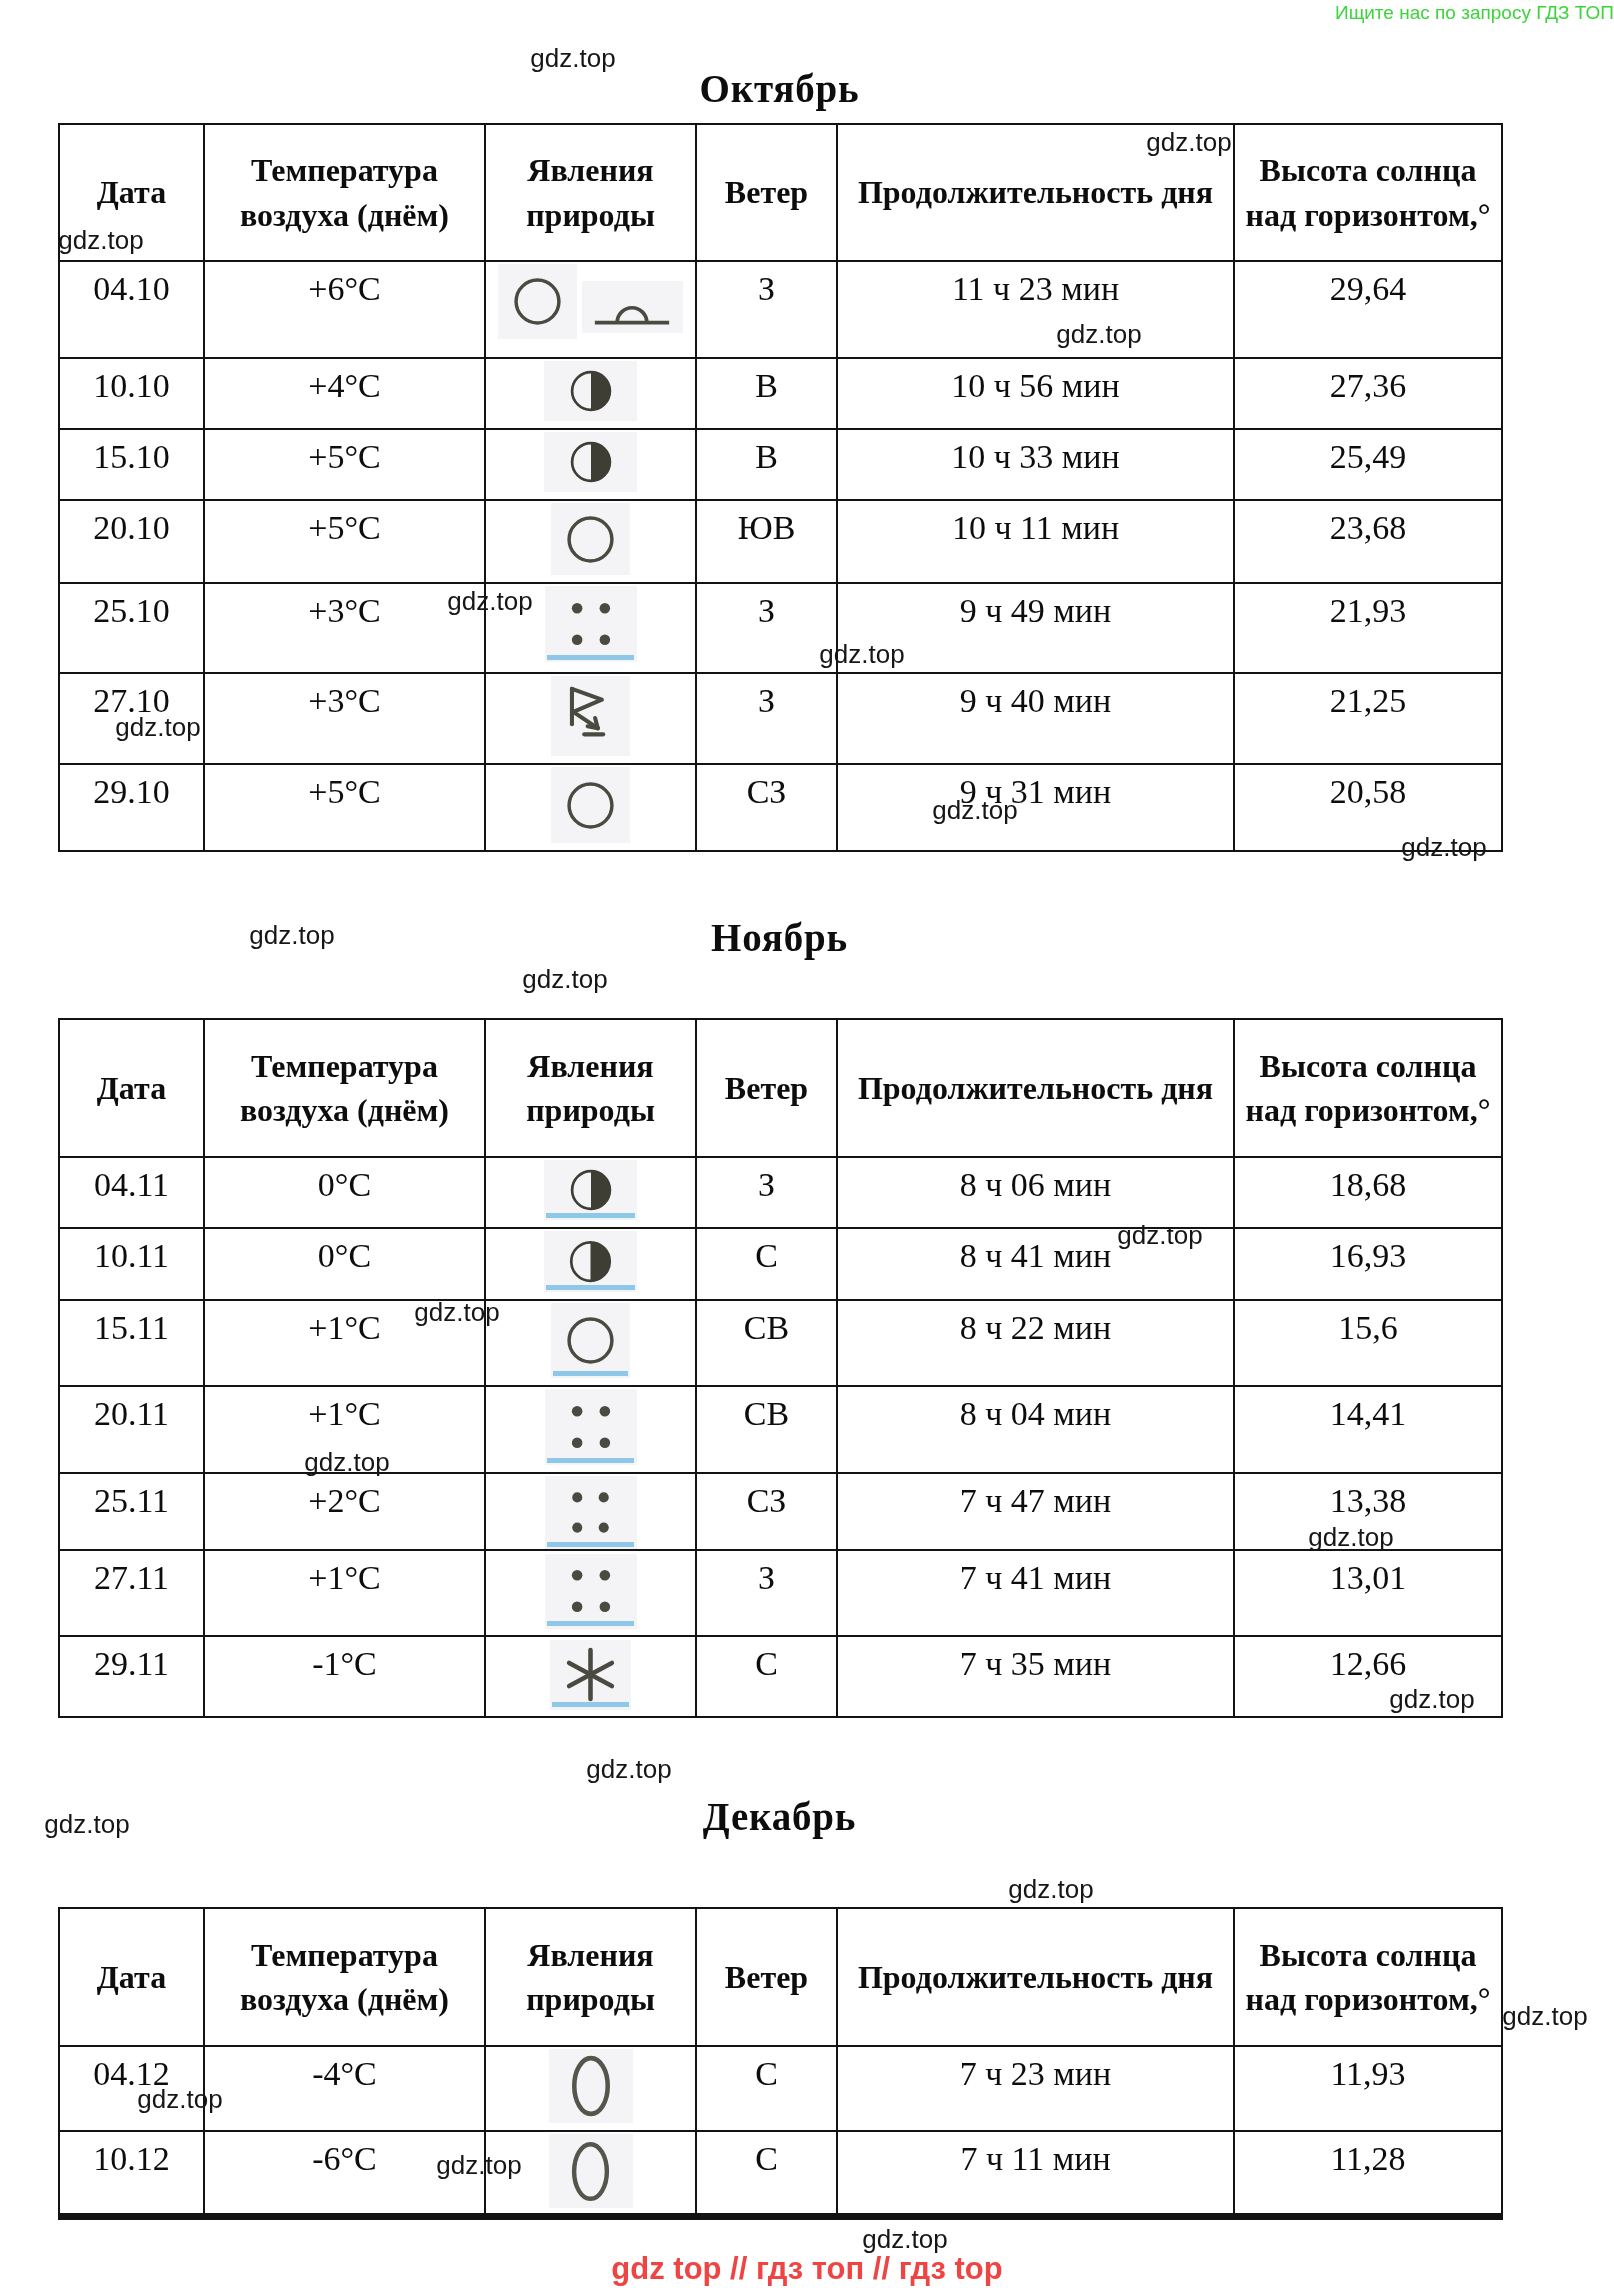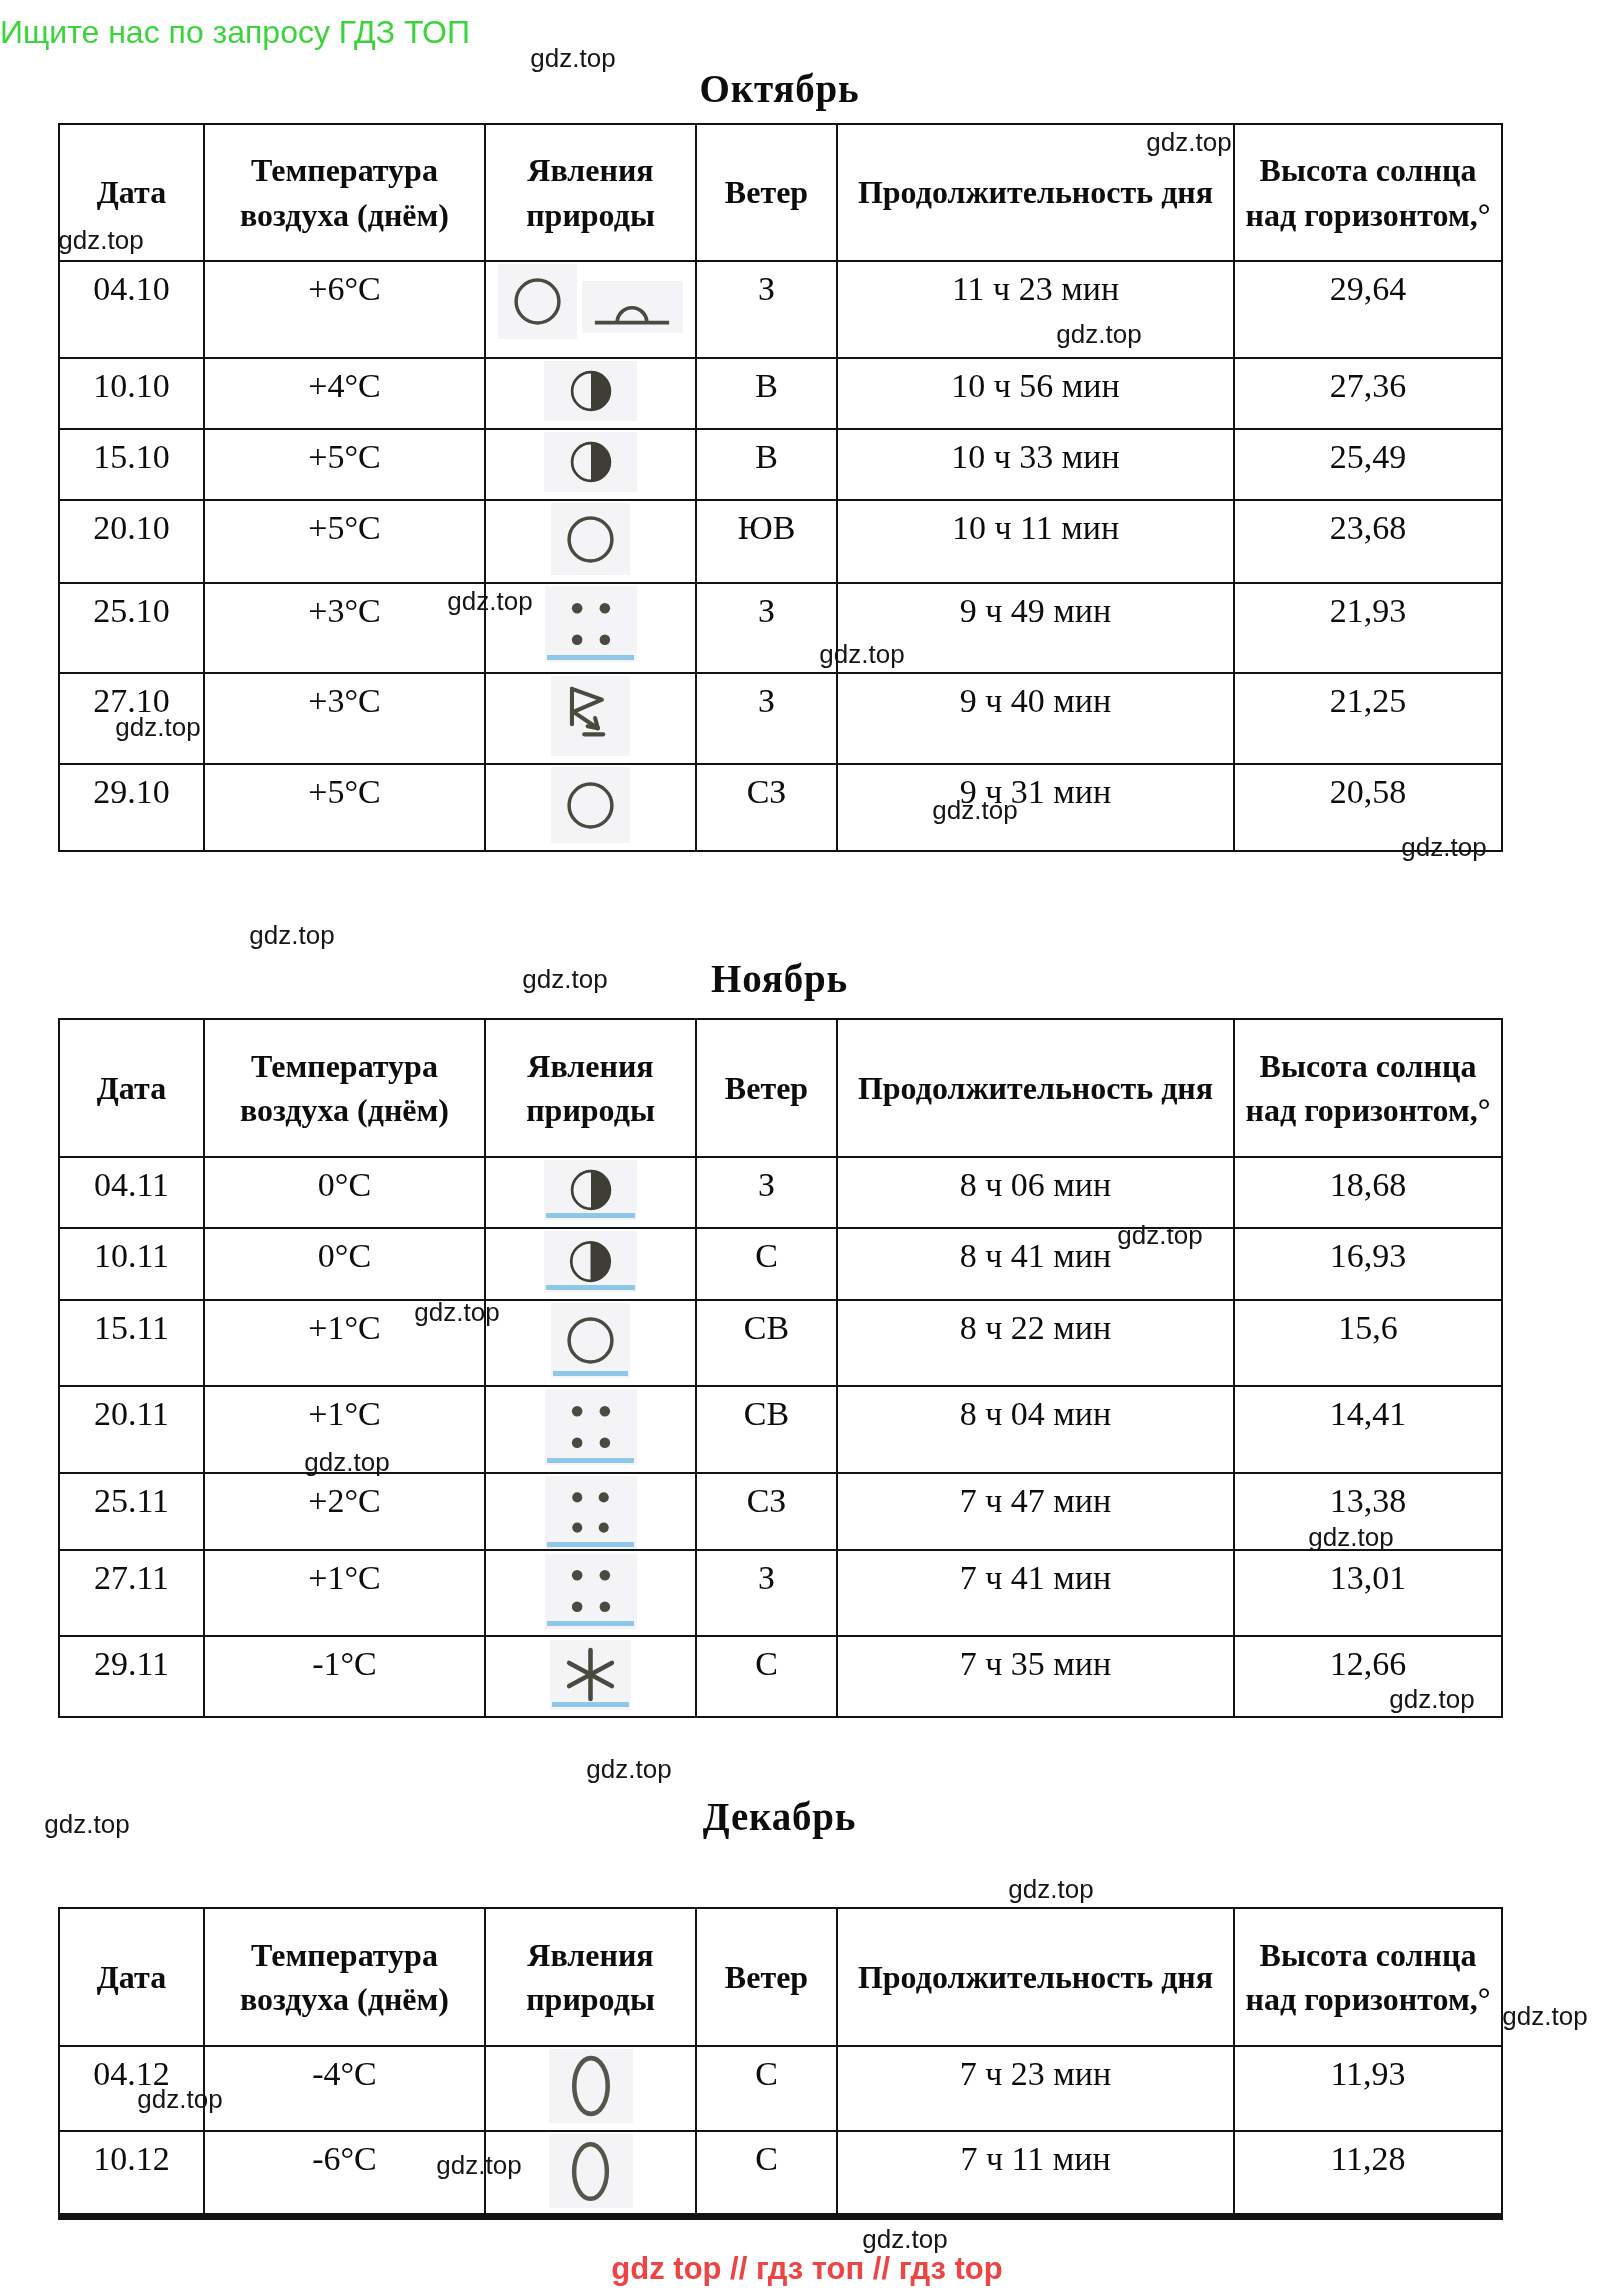--- a/index.html
+++ b/index.html
@@ -1,19 +1,19 @@
 <!DOCTYPE html>
 <html style="font-size:12.6px"><head>
 <meta charset="utf-8">
 <style>
   html,body{margin:0;padding:0;background:#ffffff;}
   #page{position:relative;width:1614px;height:2295px;background:#ffffff;overflow:hidden;
         font-family:"Liberation Serif", serif;color:#0d0d0d;}
-  .banner{position:absolute;top:14px;left:0;width:100%;text-align:left;
-          font-family:"Liberation Sans", sans-serif;font-size:32px;font-weight:500;}
+  .banner{position:absolute;top:2px;left:0;width:100%;text-align:right;
+          font-family:"Liberation Sans", sans-serif;font-size:19px;font-weight:500;}
   .mtitle{position:absolute;left:58px;width:1443px;margin:0;text-align:center;
           font-size:39px;font-weight:bold;letter-spacing:0.8px;}
   .wtable{position:absolute;left:58px;width:1443px;border-collapse:collapse;table-layout:fixed;
           background:#ffffff;}
   .wtable th,.wtable td{border:2.4px solid #131313;overflow:visible;}
   .wtable th{font-size:32px;font-weight:bold;text-align:center;vertical-align:middle;
              line-height:1.38;padding:3.2px 8px;}
   .wtable td{font-size:34px;font-weight:normal;text-align:center;vertical-align:top;
              padding:8px 4.7px 0 4.7px;}
   .wtable td.ph{padding:2.4px 0 0 0;}
@@ -29,21 +29,21 @@
   svg{display:block;}
 </style>
 </head>
 <body>
 
 <div id="page">
 
   <div class="banner" style="color: rgb(59, 213, 59);">Ищите нас по запросу ГДЗ ТОП</div>
 
   <h2 class="mtitle" style="top:66px">Октябрь</h2>
-  <h2 class="mtitle" style="top:956px">Ноябрь</h2>
+  <h2 class="mtitle" style="top:915px">Ноябрь</h2>
   <h2 class="mtitle" style="top:1794px">Декабрь</h2>
 
   <table class="wtable" style="top:123px">
     <colgroup>
         <col style="width:145px">
         <col style="width:281px">
         <col style="width:211px">
         <col style="width:141px">
         <col style="width:397px">
         <col style="width:268px">

